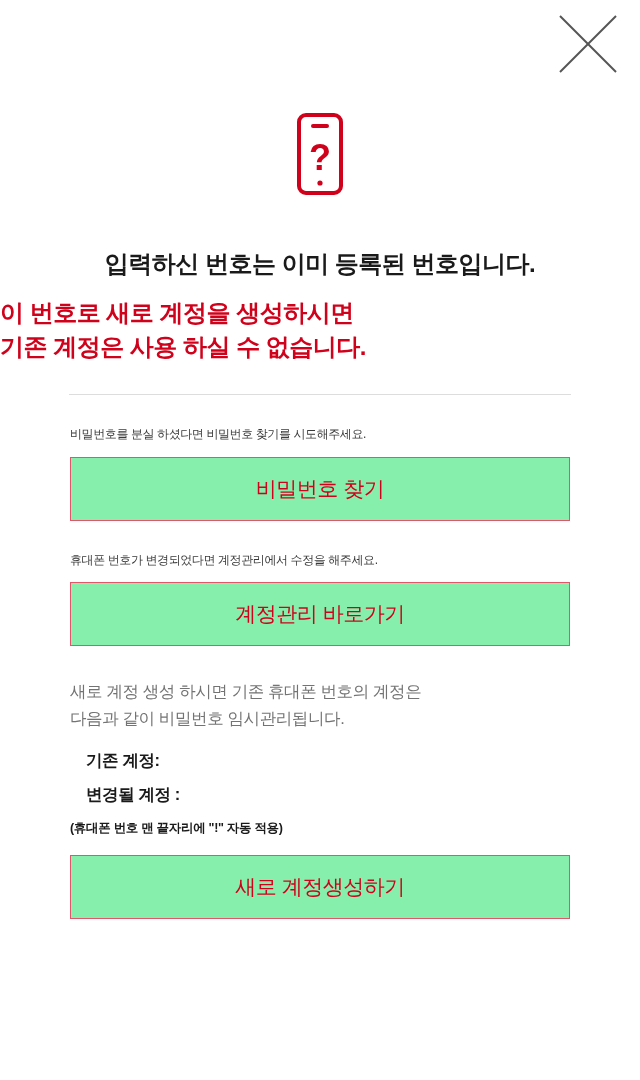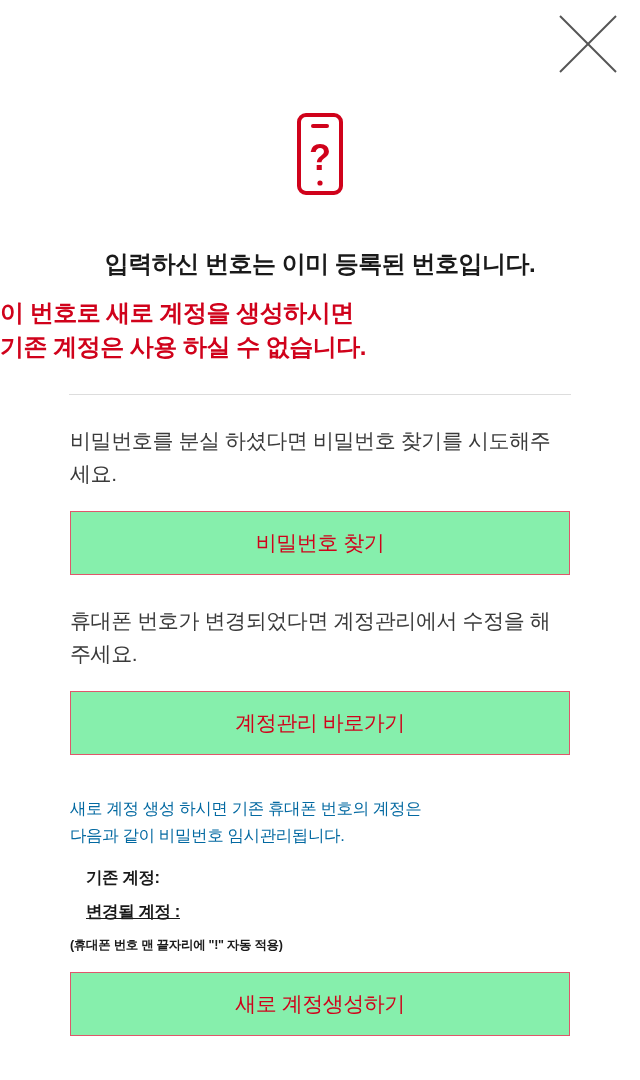--- a/index.html
+++ b/index.html
@@ -71,21 +71,21 @@
     background: #dddddd;
     margin: 30px auto 0 auto;
   }
 
   
   .content {
     padding: 0 70px;
     box-sizing: border-box;
   }
   .note {
-    font-size: 21px;
+    font-size: 12px;
     color: #3a3a3a;
     margin-top: 30px;
     line-height: 1.55;
     letter-spacing: -0.4px;
   }
 
   .outline-btn {
     display: block;
     width: 100%;
     box-sizing: border-box;
@@ -96,36 +96,36 @@
     color: #d0021b;
     font-size: 21px;
     font-family: "Liberation Sans", sans-serif;
     letter-spacing: -0.5px;
     text-align: center;
     cursor: pointer;
   }
 
   .para {
     font-size: 16.5px;
-    color: #0369a1;
-    margin-top: 40px;
+    color: #737373;
+    margin-top: 32px;
     line-height: 1.62;
     letter-spacing: -0.4px;
   }
   .para .line { display: block; }
 
   .kv {
     margin-top: 18px;
     font-size: 16.5px;
     font-weight: bold;
     color: #1a1a1a;
     letter-spacing: -0.4px;
     margin-left: 16px;
   }
-  .kv.second { margin-top: 12px; text-decoration: underline; }
+  .kv.second { margin-top: 12px; }
 
   .fineprint {
     margin-top: 14px;
     font-size: 12.5px;
     font-weight: bold;
     color: #1a1a1a;
     letter-spacing: -0.3px;
   }
 
   .btn-create { margin-top: 18px; }

